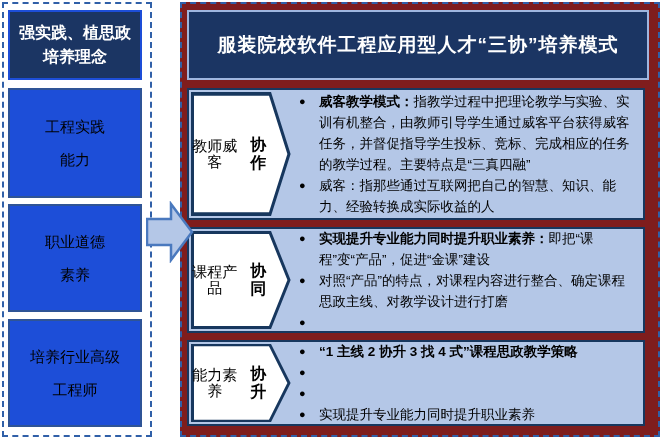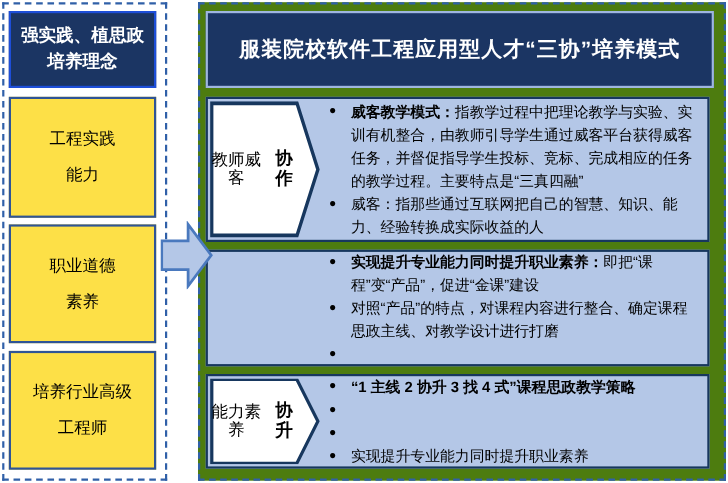--- a/index.html
+++ b/index.html
@@ -15,34 +15,34 @@
   }
   .lp-header {
     position:absolute; left:4px; top:6px; width:130px; height:66px;
     background:#1B3563; border:2px solid #1d4ed8;
     color:#ffffff; font-weight:bold; font-size:16px;
     display:flex; flex-direction:column; align-items:center; justify-content:center;
     gap:5px; text-align:center; line-height:1.15;
   }
   .lp-box {
     position:absolute; left:4px; width:130px;
-    background:#fde047; border:2px solid #2F5496;
+    background:#1d4ed8; border:2px solid #2F5496;
     color:#000000; font-size:15px;
     display:flex; flex-direction:column; align-items:center; justify-content:center;
     gap:16px; text-align:center; line-height:1.15;
   }
   .lp-box.b1 { top:84px;  height:106px; }
   .lp-box.b2 { top:200px; height:104px; }
   .lp-box.b3 { top:315px; height:104px; }
   
   .flow-arrow { position:absolute; left:146px; top:201px; width:48px; height:62px; z-index:6; }
   
   .right-panel {
     position:absolute; left:180px; top:2px; width:476px; height:431px;
-    border:2px dashed #3060A8; background:#4d7c0f;text-decoration:underline;
+    border:2px dashed #3060A8; background:#7f1d1d;text-decoration:underline;
   }
   .rp-title {
     position:absolute; left:5px; top:6px; width:458px; height:66px;
     background:#1B3563; border:2px solid #9FB6DF;
     color:#ffffff; font-weight:bold; font-size:19px;
     display:flex; align-items:center; justify-content:center;
     letter-spacing:1px; text-align:center;
   }
   .row {
     position:absolute; left:5px; width:458px;
@@ -116,20 +116,29 @@
           <span class="bt"><b>威客教学模式：</b><span>指教学过程中把理论教学与实验、实训有机整合，由教师引导学生通过威客平台获得威客任务，并督促指导学生投标、竞标、完成相应的任务的教学过程。主要特点是“三真四融”</span></span>
         </div>
         <div class="bullet">
           <span class="dot">●</span>
           <span class="bt"><b></b><span>威客：指那些通过互联网把自己的智慧、知识、能力、经验转换成实际收益的人</span></span>
         </div>
       </div>
     </div>
 
     <div class="row r2">
+      <div class="pent">
+        <svg viewBox="0 0 100 100" preserveAspectRatio="none">
+          <polygon points="1.5,1.5 79,1.5 98,50 79,98.5 1.5,98.5" fill="#ffffff" stroke="#17375E" stroke-width="3"></polygon>
+        </svg>
+        <div class="ptext">
+          <div class="l1">课程产品</div>
+          <div class="l2">协同</div>
+        </div>
+      </div>
       <div class="bullets">
         <div class="bullet">
           <span class="dot">●</span>
           <span class="bt"><b>实现提升专业能力同时提升职业素养：</b><span>即把“课程”变“产品”，促进“金课”建设</span></span>
         </div>
         <div class="bullet">
           <span class="dot">●</span>
           <span class="bt"><b></b><span>对照“产品”的特点，对课程内容进行整合、确定课程思政主线、对教学设计进行打磨</span></span>
         </div>
         <div class="bullet">

